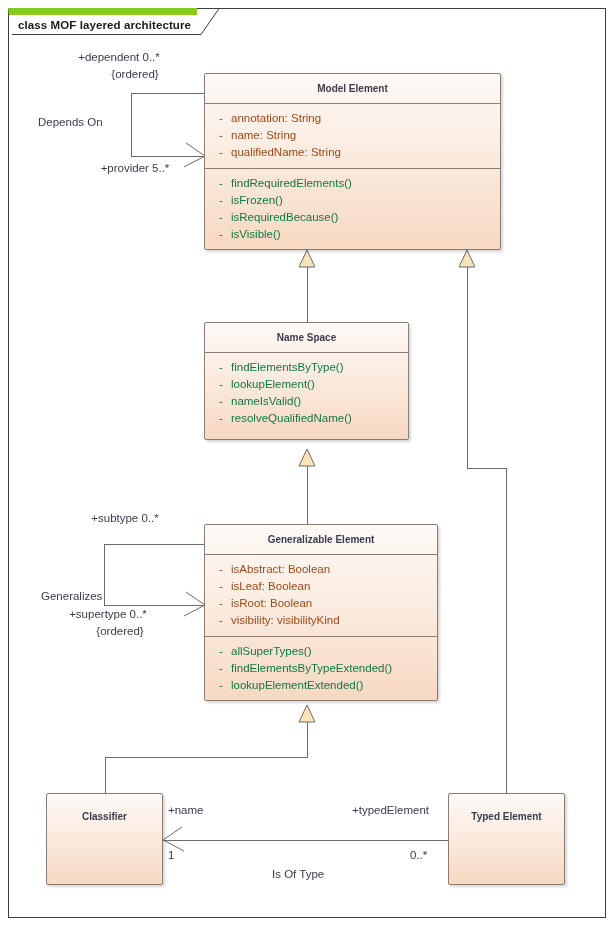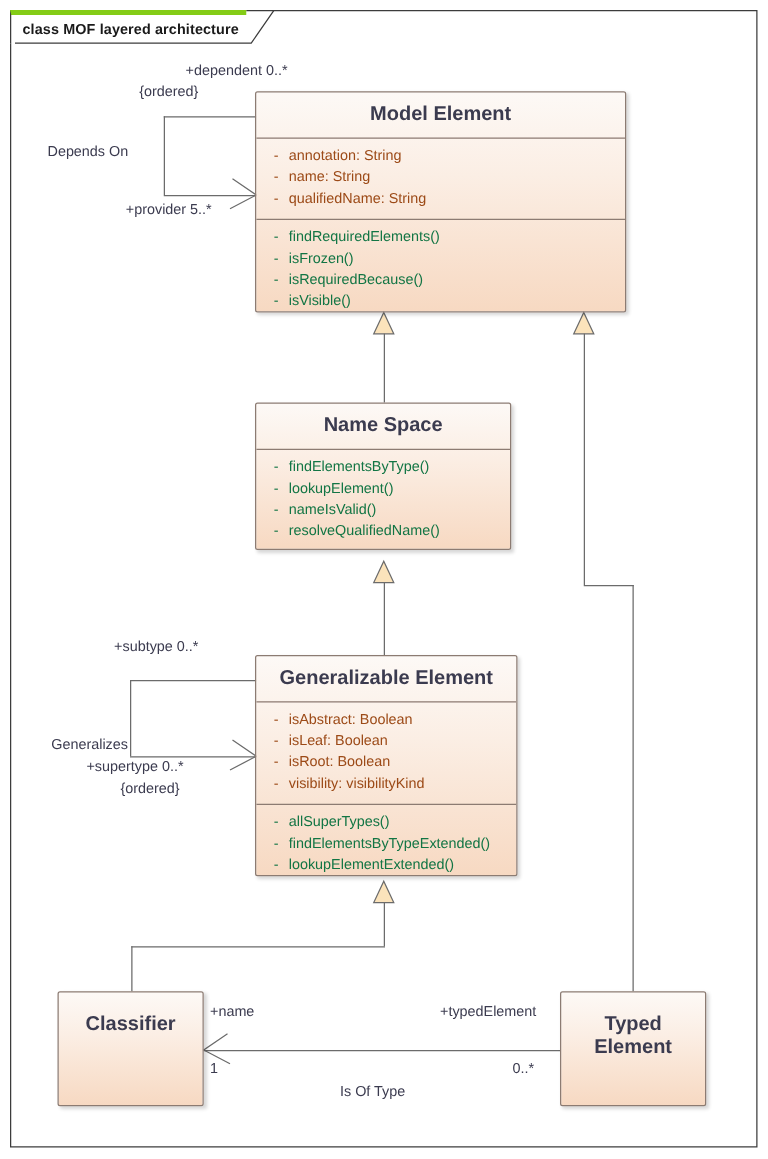--- a/index.html
+++ b/index.html
@@ -30,21 +30,21 @@
     background: transparent;
   }
   .frame-tab {
     position: absolute;
     left: 8px;
     top: 8px;
     height: 27px;
     box-sizing: border-box;
     background: #ffffff;
     border-left: 1px solid #3c3c3c;
-    border-top: 4px solid #84cc16;
+    border-top: 7px solid #84cc16;
     display: flex;
     align-items: center;
     padding: 0 6px 0 9px;
   }
   .frame-tab-label {
     font-size: 11.5px;
     font-weight: bold;
     color: #1a1a1a;
     white-space: nowrap;
     letter-spacing: 0.1px;
@@ -63,21 +63,21 @@
     position: absolute;
     box-sizing: border-box;
     border: 1px solid #8c7b72;
     border-radius: 2px;
     background: linear-gradient(to bottom, #fdf9f6 0%, #fbeee4 38%, #f7d9c2 100%);
     box-shadow: 2px 2px 3px rgba(0,0,0,0.16);
     overflow: hidden;
   }
   .uml-title {
     text-align: center;
-    font-size: 16px;
+    font-size: 10px;
     font-weight: bold;
     color: #3b3b4f;
     padding: 9px 4px 9px 4px;
     box-sizing: border-box;
   }
   .uml-sep {
     height: 0;
     border-top: 1px solid #8c7b72;
   }
   .uml-compartment {
@@ -172,21 +172,21 @@
 
     <polygon points="467,250 459,267 475,267" fill="#fbe3bb" stroke="#6b6b6b" stroke-width="1"></polygon>
 
     <path d="M 186 143 L 205 156 L 184 167" fill="none" stroke="#6b6b6b" stroke-width="1"></path>
 
     <path d="M 186 592 L 205 605 L 184 616" fill="none" stroke="#6b6b6b" stroke-width="1"></path>
 
     <path d="M 182 827 L 163 840 L 184 851" fill="none" stroke="#6b6b6b" stroke-width="1"></path>
   </svg>
 
-  <div class="edge-label center" style="left:40px; top:51px; width:190px;text-align:right;">+dependent 0..*</div>
+  <div class="edge-label center" style="left:24px; top:51px; width:190px;">+dependent 0..*</div>
   <div class="edge-label center" style="left:40px; top:68px; width:190px;">{ordered}</div>
   <div class="edge-label" style="left:38px; top:116px;">Depends On</div>
   <div class="edge-label center" style="left:40px; top:162px; width:190px;">+provider 5..*</div>
 
   <div class="edge-label center" style="left:30px; top:512px; width:190px;">+subtype 0..*</div>
   <div class="edge-label" style="left:41px; top:563px;margin-top:27px;">Generalizes</div>
   <div class="edge-label center" style="left:8px; top:608px; width:200px;">+supertype 0..*</div>
   <div class="edge-label center" style="left:20px; top:625px; width:200px;">{ordered}</div>
 
   <div class="edge-label" style="left:168px; top:804px;">+name</div>
@@ -249,21 +249,21 @@
         <span class="uml-vis">-</span>
         <span class="uml-text">nameIsValid()</span>
       </div>
       <div class="uml-row op-row">
         <span class="uml-vis">-</span>
         <span class="uml-text">resolveQualifiedName()</span>
       </div>
     </div>
   </div>
 
-  <div class="uml-class" style="left:204px; top:524px; width:210px; height:177px;">
+  <div class="uml-class" style="left:204px; top:524px; width:234px; height:177px;">
     <div class="uml-title">Generalizable Element</div>
     <div class="uml-sep"></div>
     <div class="uml-compartment">
       <div class="uml-row attr-row">
         <span class="uml-vis">-</span>
         <span class="uml-text">isAbstract: Boolean</span>
       </div>
       <div class="uml-row attr-row">
         <span class="uml-vis">-</span>
         <span class="uml-text">isLeaf: Boolean</span>

